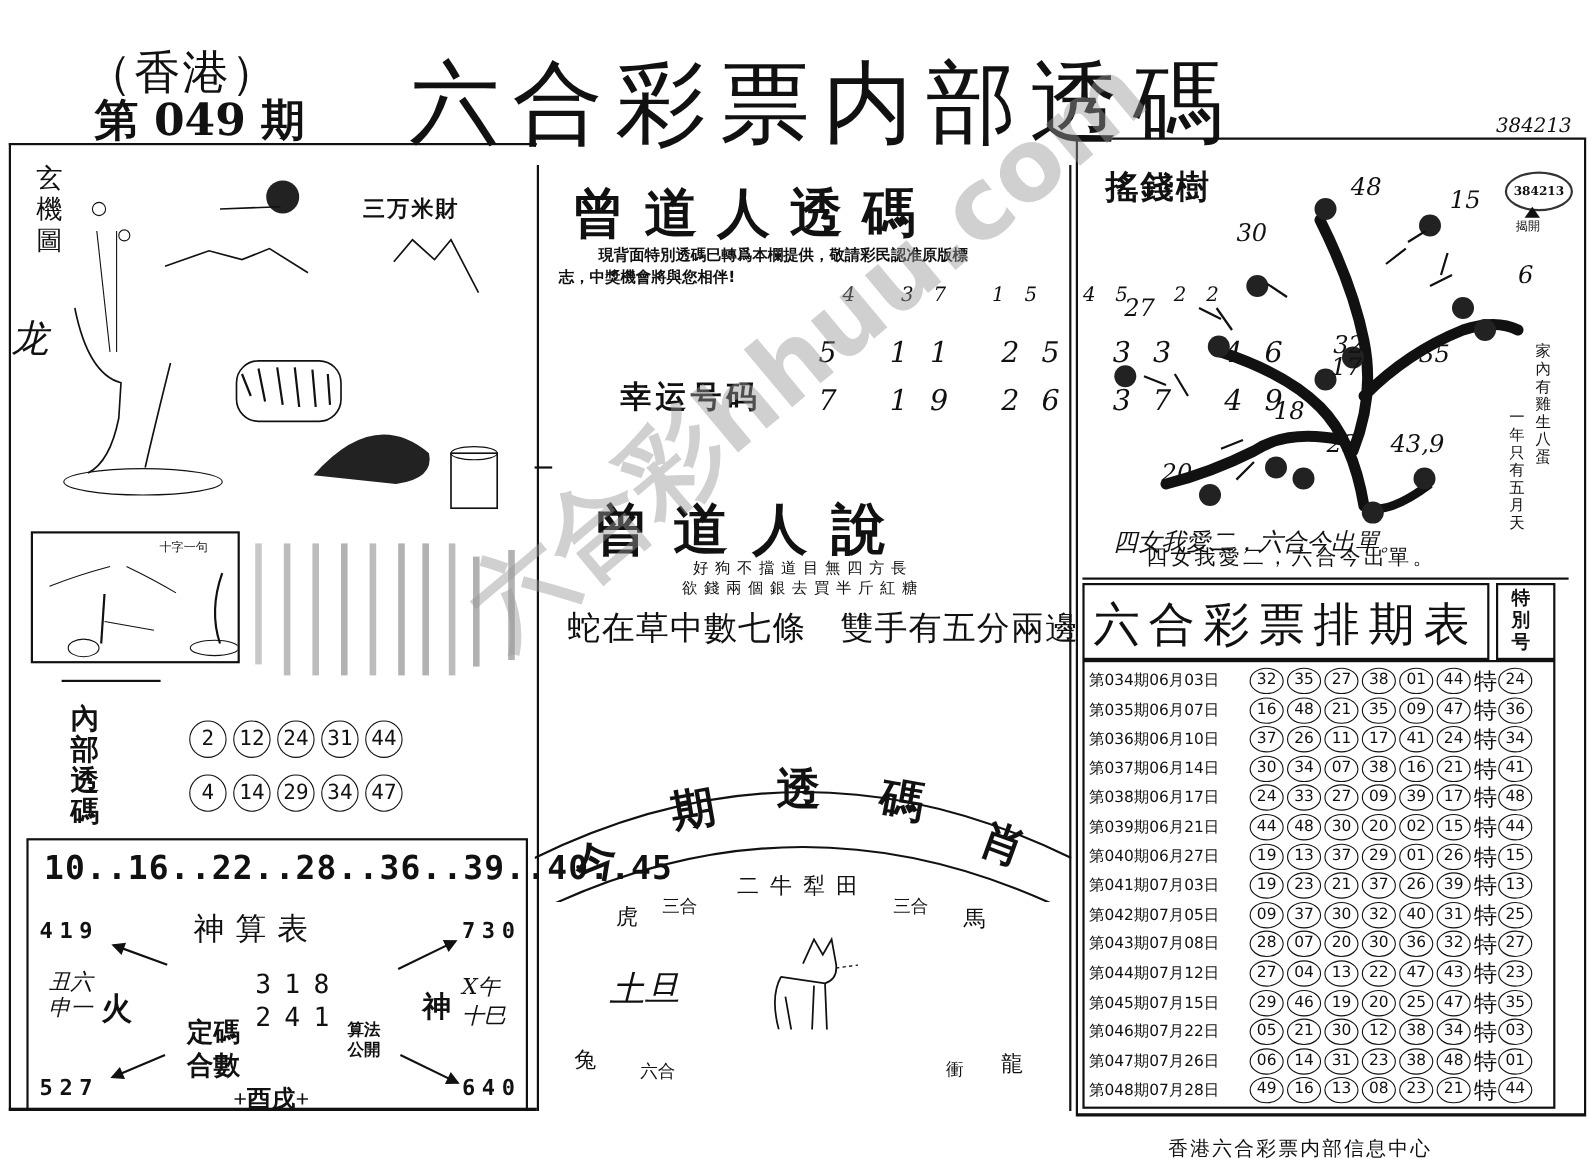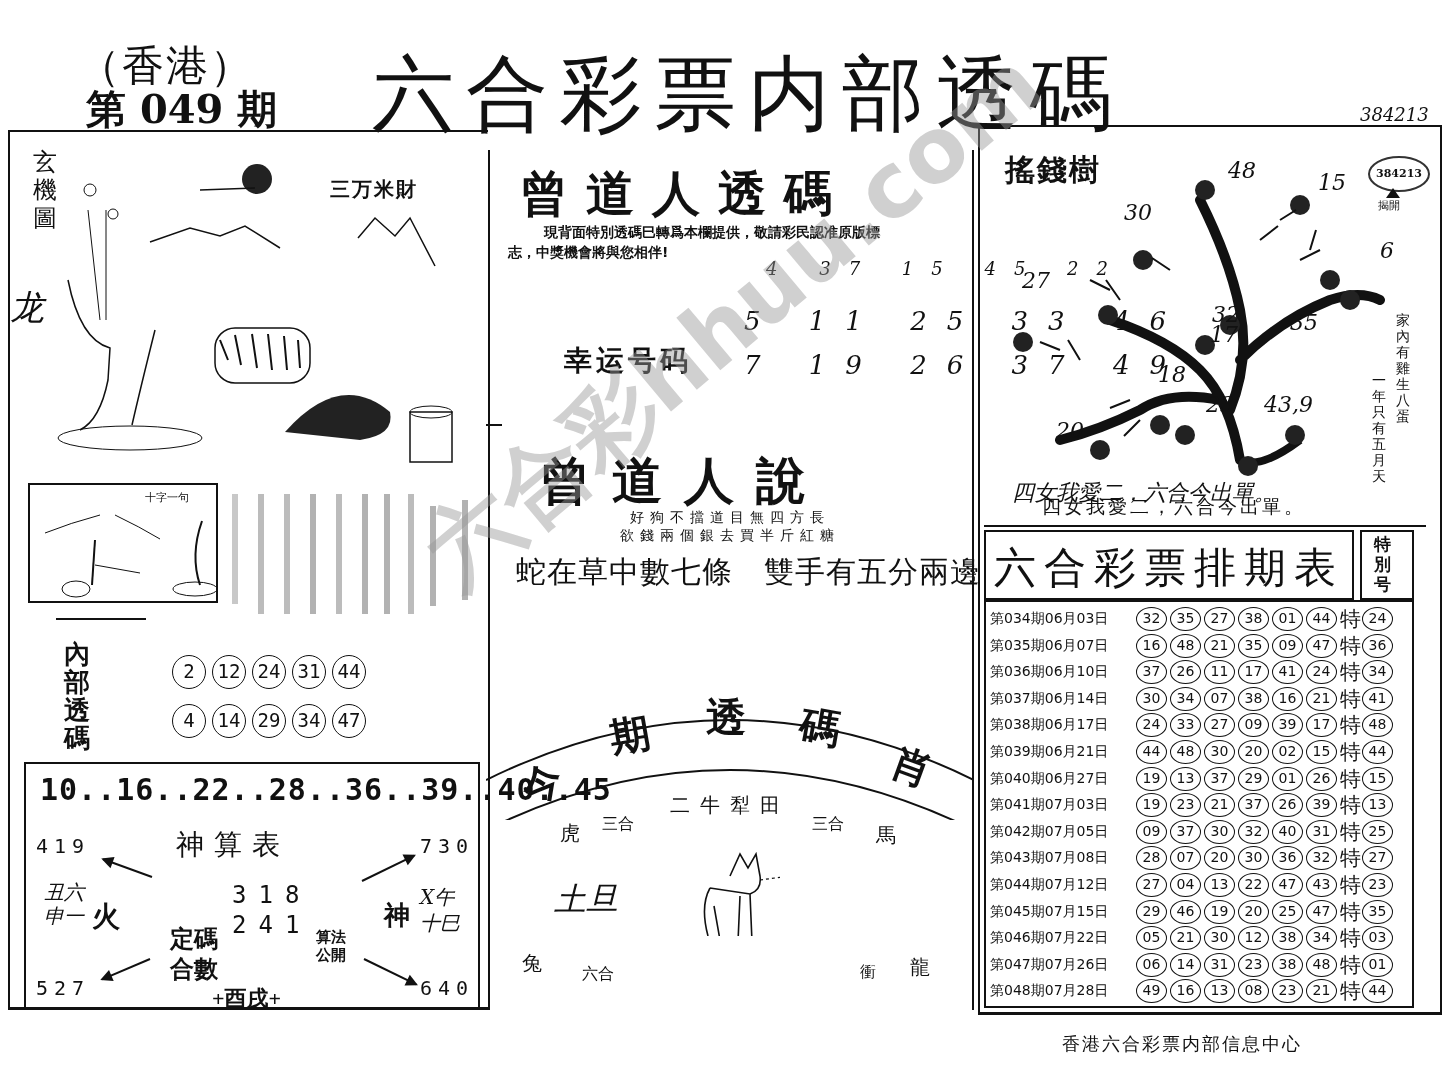--- a/index.html
+++ b/index.html
@@ -32,21 +32,21 @@
   .scene { left: 28px; top: 483px; width: 190px; height: 120px; border: 2px solid #111; }
   .scene-cap { left: 145px; top: 490px; font-size: 11px; }
 
   .neibu { left: 64px; top: 640px; font-size: 26px; font-weight: bold; line-height: 28px; width: 30px; }
   .ball { display:inline-block; width: 34px; height: 34px; border: 1.5px solid #111; border-radius: 50%; text-align:center; line-height: 31px; font-size: 19px; margin-right: 6px; font-family: "DejaVu Sans Mono", monospace; }
   .ballrow { left: 172px; }
 
   
   .shen-box { left: 24px; top: 762px; width: 456px; height: 248px; border: 2px solid #111; }
   .seq { left: 40px; top: 772px; font-size: 30px; letter-spacing: 1px; font-weight: bold; }
-  .corner { font-size: 20px; letter-spacing: 6px; }
+  .corner { font-size: 20px; letter-spacing: 6px; font-weight: bold; }
   .shen-title { left: 176px; top: 826px; font-size: 28px; letter-spacing: 10px; }
   .dm-label { left: 170px; top: 880px; font-size: 24px; font-weight: bold; line-height: 30px; }
   .dm-val { left: 232px; top: 880px; font-size: 24px; letter-spacing: 12px; line-height: 30px; }
   .suanfa { left: 316px; top: 884px; font-size: 15px; font-weight: bold; line-height: 18px; width: 34px; }
   .youxu { left: 212px; top: 940px; font-size: 22px; font-weight: bold; }
   .shen { left: 384px; top: 898px; font-size: 26px; font-weight: bold; }
   .arrow { position:absolute; height: 2px; background:#111; transform-origin: left center; }
   .arrow::after { content:""; position:absolute; right:-2px; top:-5px; border-left: 12px solid #111; border-top: 6px solid transparent; border-bottom: 6px solid transparent; }
   .copy { left: 280px; top: 1030px; font-size: 20px; }
 

